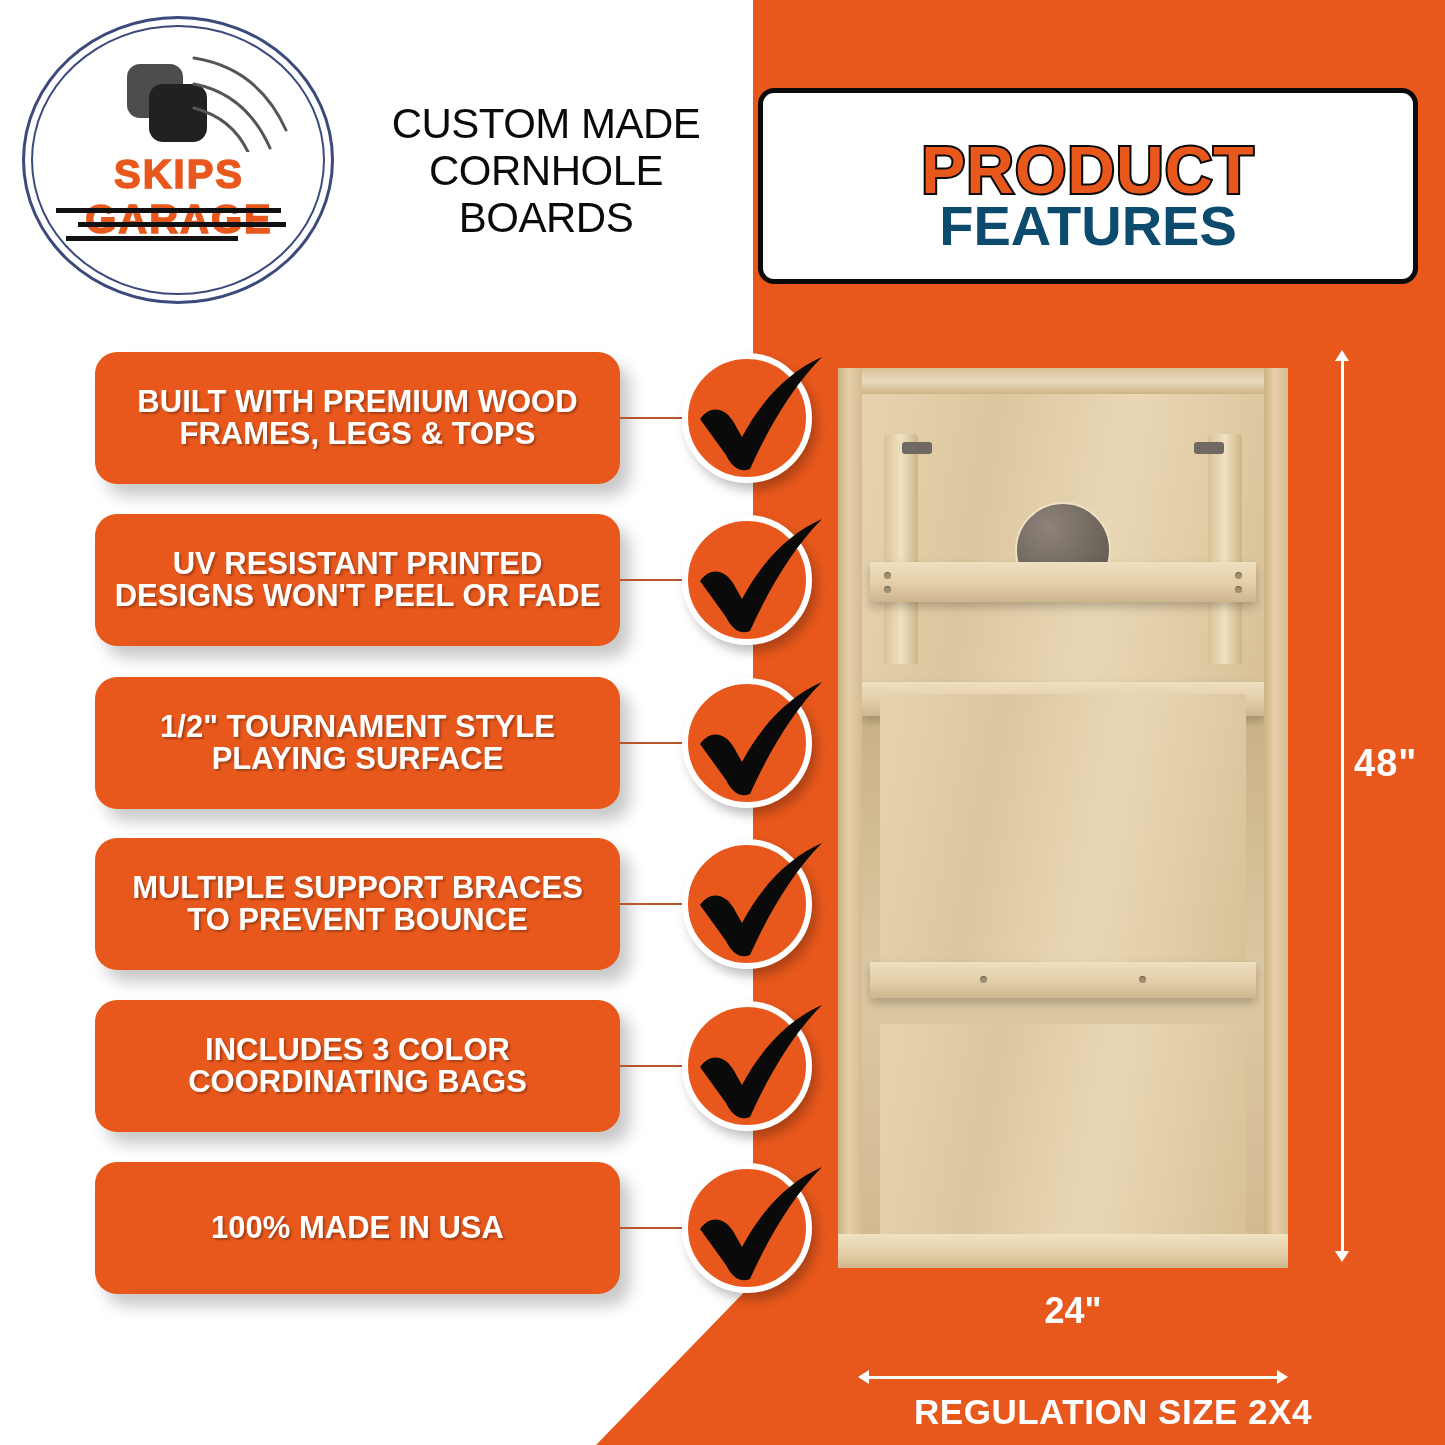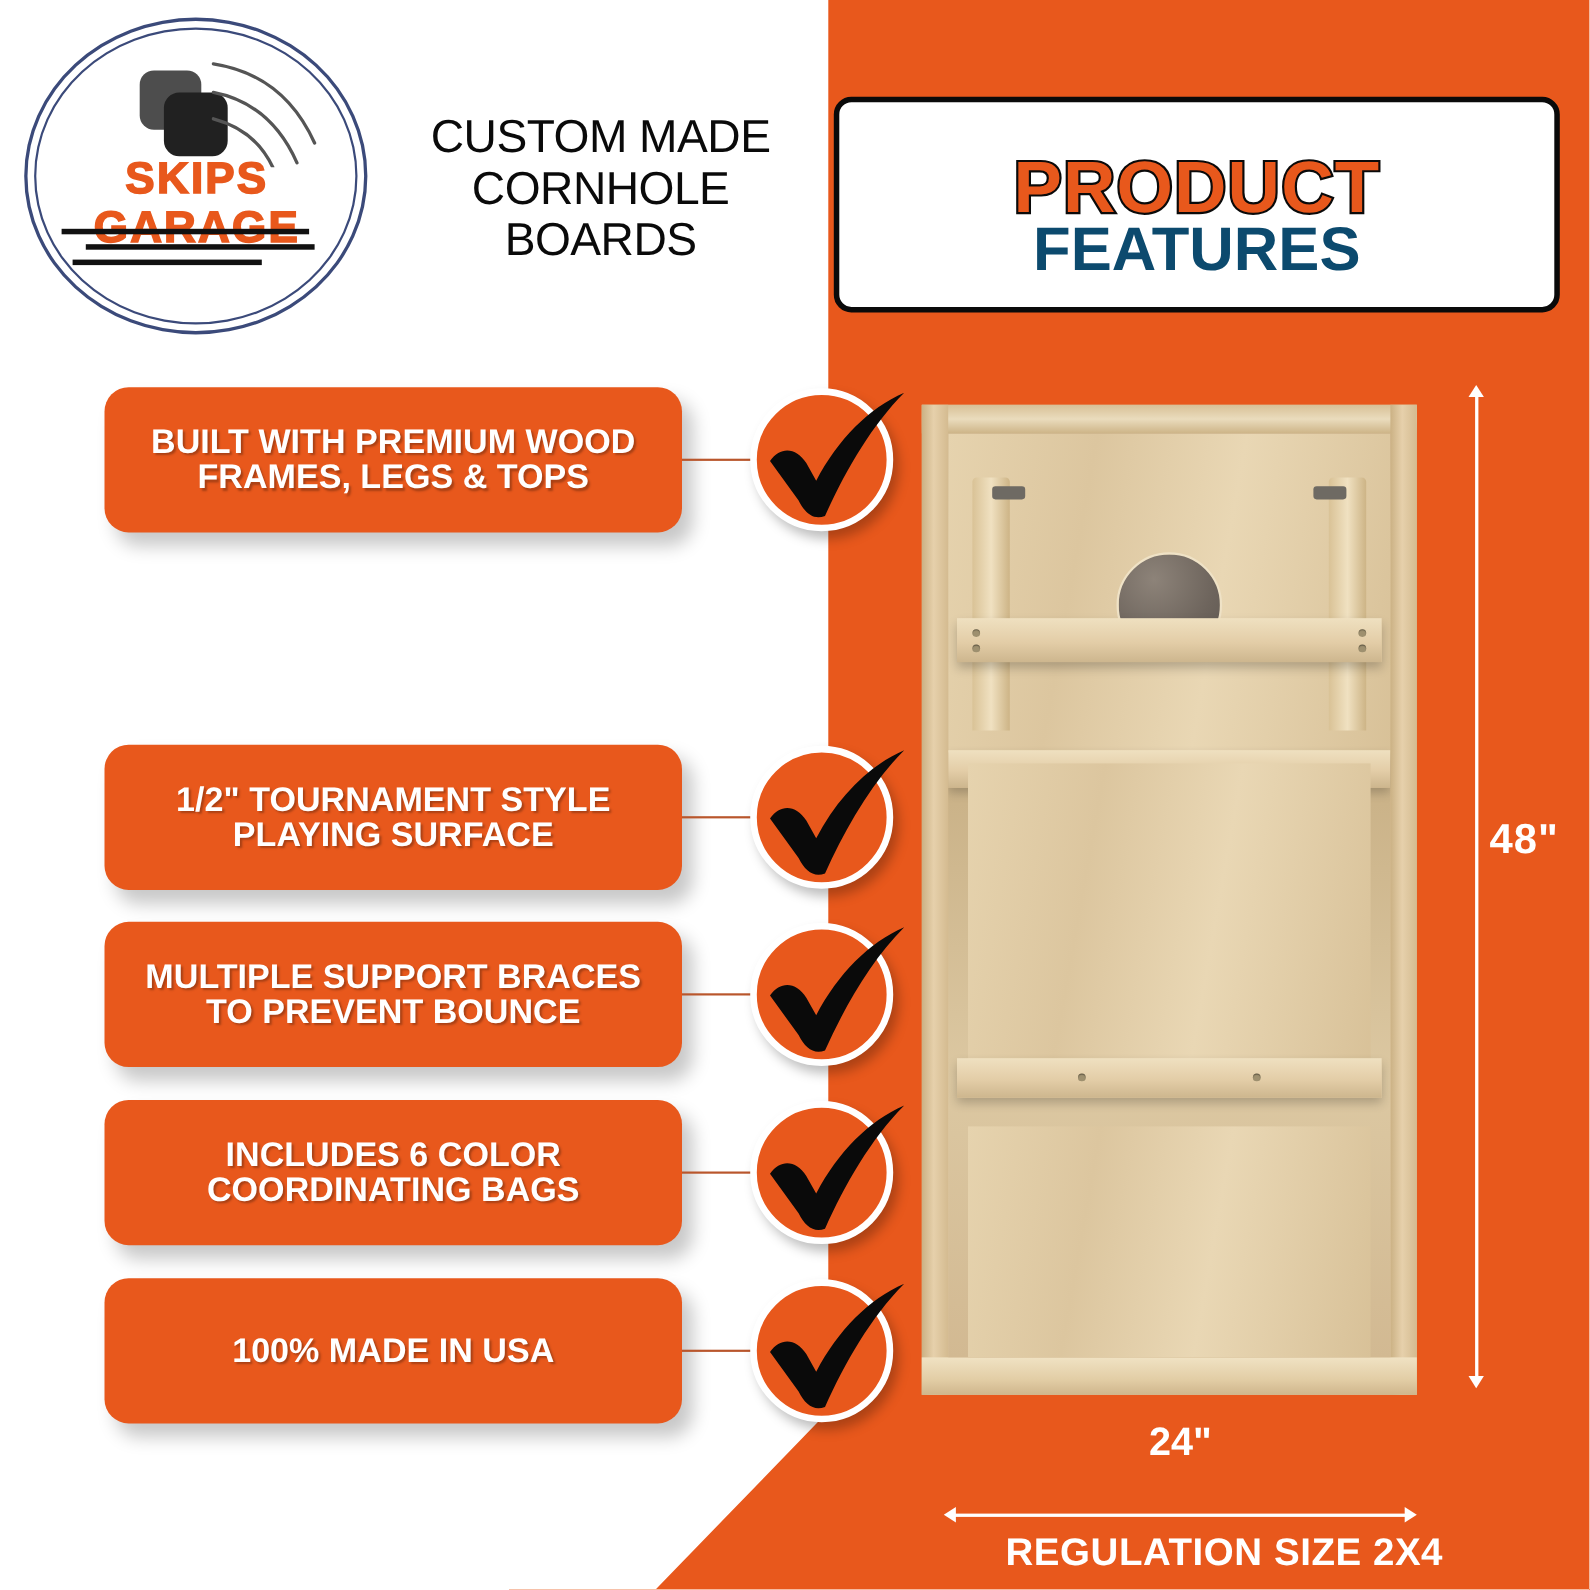--- a/index.html
+++ b/index.html
@@ -61,21 +61,21 @@
   .bag-front {
     position: absolute;
     left: 135px; top: 72px;
     width: 58px; height: 58px;
     background: #212121;
     border-radius: 14px;
   }
   .arcs { position: absolute; left: 176px; top: 40px; }
   .logo-word {
     position: absolute;
-    left: 0; top: 128px;
+    left: 0; top: 140px;
     width: 330px;
     text-align: center;
     font-size: 40px;
     font-weight: bold;
     letter-spacing: 2px;
     color: #E8581C;
     -webkit-text-stroke: 1.5px #E8581C;
     font-family: "Liberation Sans", sans-serif;
   }
   .logo-lines { position: absolute; left: 0; top: 196px; width: 330px; }
@@ -375,20 +375,29 @@
   <div class="feature-row" style="top:352px;">
     <div class="pill">BUILT WITH PREMIUM WOOD FRAMES, LEGS &amp; TOPS</div>
     <div class="connector"></div>
     <div class="check-circle">
       <svg class="check-mark" viewBox="0 0 160 160">
         <path d="M24 82 C 34 68, 48 70, 57 84 L 66 100 C 86 62, 114 34, 146 20 C 116 50, 92 92, 74 132 C 64 136, 56 130, 50 118 Z" fill="#0a0a0a"></path>
       </svg>
     </div>
   </div>
 
+  <div class="feature-row" style="top:514px;">
+    <div class="pill">UV RESISTANT PRINTED DESIGNS WON'T PEEL OR FADE</div>
+    <div class="connector"></div>
+    <div class="check-circle">
+      <svg class="check-mark" viewBox="0 0 160 160">
+        <path d="M24 82 C 34 68, 48 70, 57 84 L 66 100 C 86 62, 114 34, 146 20 C 116 50, 92 92, 74 132 C 64 136, 56 130, 50 118 Z" fill="#0a0a0a"></path>
+      </svg>
+    </div>
+  </div>
 
   <div class="feature-row" style="top:677px;">
     <div class="pill">1/2" TOURNAMENT STYLE PLAYING SURFACE</div>
     <div class="connector"></div>
     <div class="check-circle">
       <svg class="check-mark" viewBox="0 0 160 160">
         <path d="M24 82 C 34 68, 48 70, 57 84 L 66 100 C 86 62, 114 34, 146 20 C 116 50, 92 92, 74 132 C 64 136, 56 130, 50 118 Z" fill="#0a0a0a"></path>
       </svg>
     </div>
   </div>
@@ -397,21 +406,21 @@
     <div class="pill">MULTIPLE SUPPORT BRACES TO PREVENT BOUNCE</div>
     <div class="connector"></div>
     <div class="check-circle">
       <svg class="check-mark" viewBox="0 0 160 160">
         <path d="M24 82 C 34 68, 48 70, 57 84 L 66 100 C 86 62, 114 34, 146 20 C 116 50, 92 92, 74 132 C 64 136, 56 130, 50 118 Z" fill="#0a0a0a"></path>
       </svg>
     </div>
   </div>
 
   <div class="feature-row" style="top:1000px;">
-    <div class="pill">INCLUDES 6 COLOR COORDINATING BAGS</div>
+    <div class="pill">INCLUDES 3 COLOR COORDINATING BAGS</div>
     <div class="connector"></div>
     <div class="check-circle">
       <svg class="check-mark" viewBox="0 0 160 160">
         <path d="M24 82 C 34 68, 48 70, 57 84 L 66 100 C 86 62, 114 34, 146 20 C 116 50, 92 92, 74 132 C 64 136, 56 130, 50 118 Z" fill="#0a0a0a"></path>
       </svg>
     </div>
   </div>
 
   <div class="feature-row" style="top:1162px;">
     <div class="pill">100% MADE IN USA</div>

